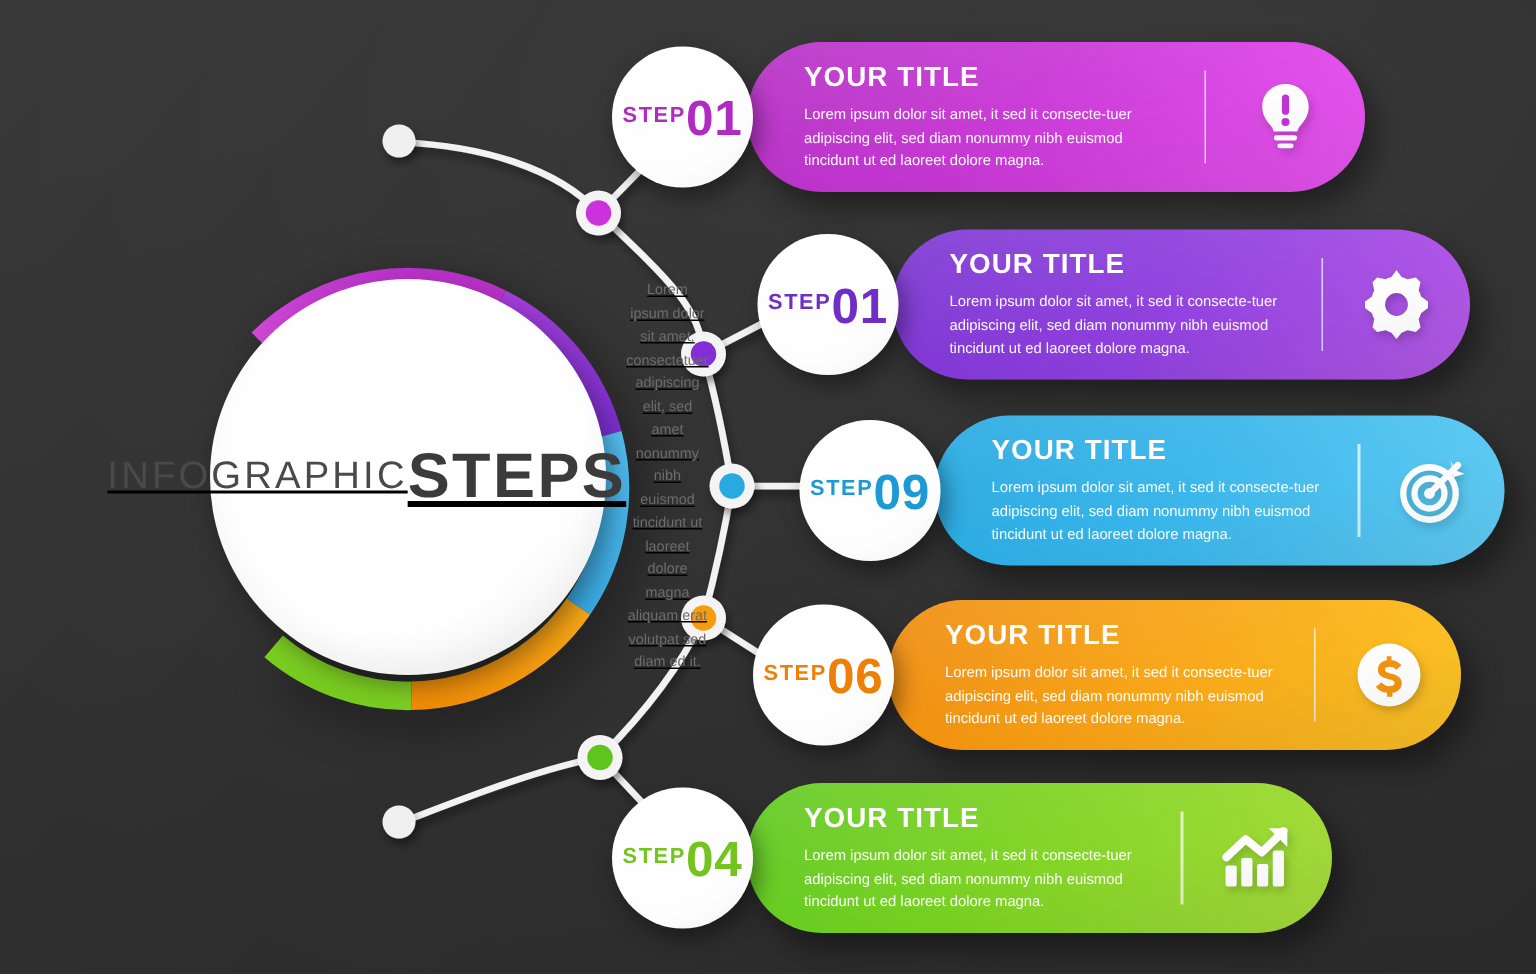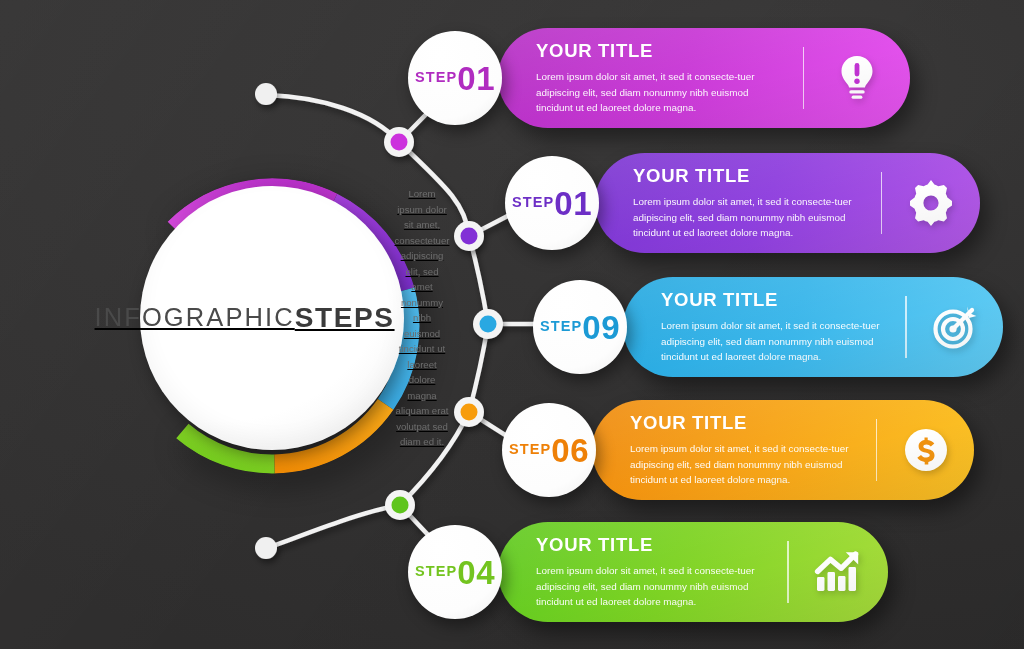--- a/index.html
+++ b/index.html
@@ -25,21 +25,21 @@
 
   
   .center-wrap{position:absolute;left:124px;top:178px;width:296px;height:296px;}
   .ring{position:absolute;inset:0;border-radius:50%;
         filter:drop-shadow(6px 10px 16px rgba(0,0,0,.45));}
   .disc{position:absolute;left:16px;top:8px;width:264px;height:264px;border-radius:50%;
         background:radial-gradient(120% 120% at 32% 24%, #ffffff 0%, #ffffff 54%, #f2f2f2 78%, #e4e4e4 100%);
         box-shadow:4px 7px 16px rgba(0,0,0,.38), inset 0 -10px 22px rgba(0,0,0,.045);
         display:flex;align-items:center;justify-content:center;text-decoration:underline;}
   .c-title1{font-size:25.5px;letter-spacing:2.1px;color:#4a4a4a;font-weight:400;margin:0 0 1px;}
-  .c-title2{font-size:28px;letter-spacing:1.6px;color:#3b3b3b;font-weight:700;margin:0 0 1px;line-height:1.06;}
+  .c-title2{font-size:42px;letter-spacing:1.6px;color:#3b3b3b;font-weight:700;margin:0 0 1px;line-height:1.06;}
   .c-bar{width:149px;height:5px;border-radius:3px;margin:11px 0 14px;overflow:hidden;display:flex;}
   .c-bar span{flex:1;height:100%;}
   .c-text{width:194px;text-align:center;font-size:9.6px;line-height:1.62;color:#6d6d6d;margin:0;}
 
   
   .row{position:absolute;height:100px;}
   .pill{position:absolute;left:90px;top:0;height:100px;border-radius:50px;
         box-shadow:7px 11px 20px rgba(0,0,0,.42);
         display:flex;align-items:center;}
   .pill:after{content:"";position:absolute;inset:0;border-radius:50px;

